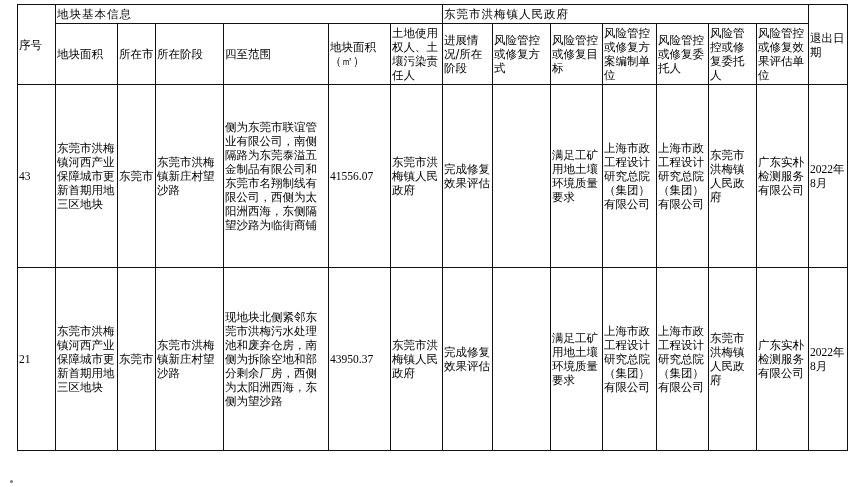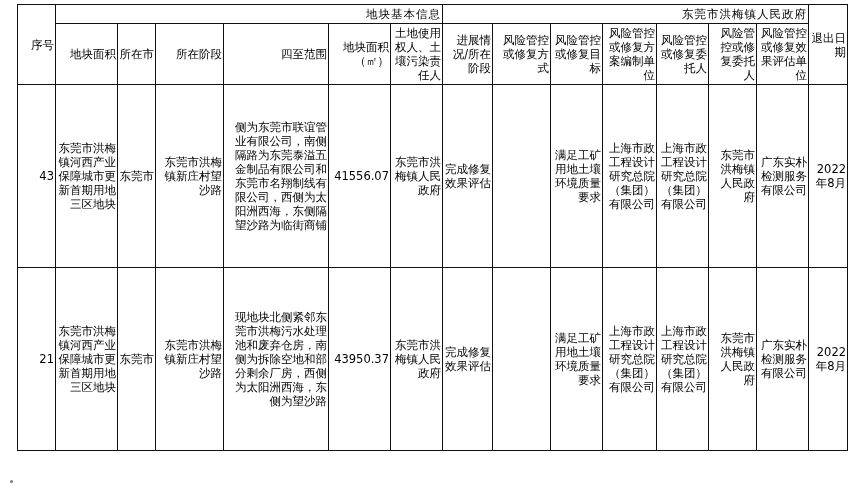--- a/index.html
+++ b/index.html
@@ -21,21 +21,21 @@
   }
   table.grid {
     border-collapse: collapse;
     table-layout: fixed;
     width: 830px;
     margin-left: 17px;
     margin-top: 4px;
   }
   table.grid td {
     border: 1px solid #111111;
-    text-align: right;
+    text-align: left;
     vertical-align: middle;
     font-size: 11.5px;
     line-height: 1.22;
     padding: 2px 1px;
     word-break: break-all;
     overflow: hidden;
   }
   .grp-head {
     font-size: 12.5px;
     letter-spacing: 1px;
@@ -45,20 +45,21 @@
     font-size: 11.5px;
     line-height: 1.2;
     padding: 3px 1px;
   }
   .cell-text {
     display: block;
     white-space: pre-wrap;
   }
   .row-body td {
     height: 178px;
+    font-family: Liberation Serif, serif;
   }
   .num {
     font-size: 12.5px;
   }
   .corner-mark {
     position: absolute;
     left: 10px;
     bottom: 8px;
     width: 3px;
     height: 3px;

